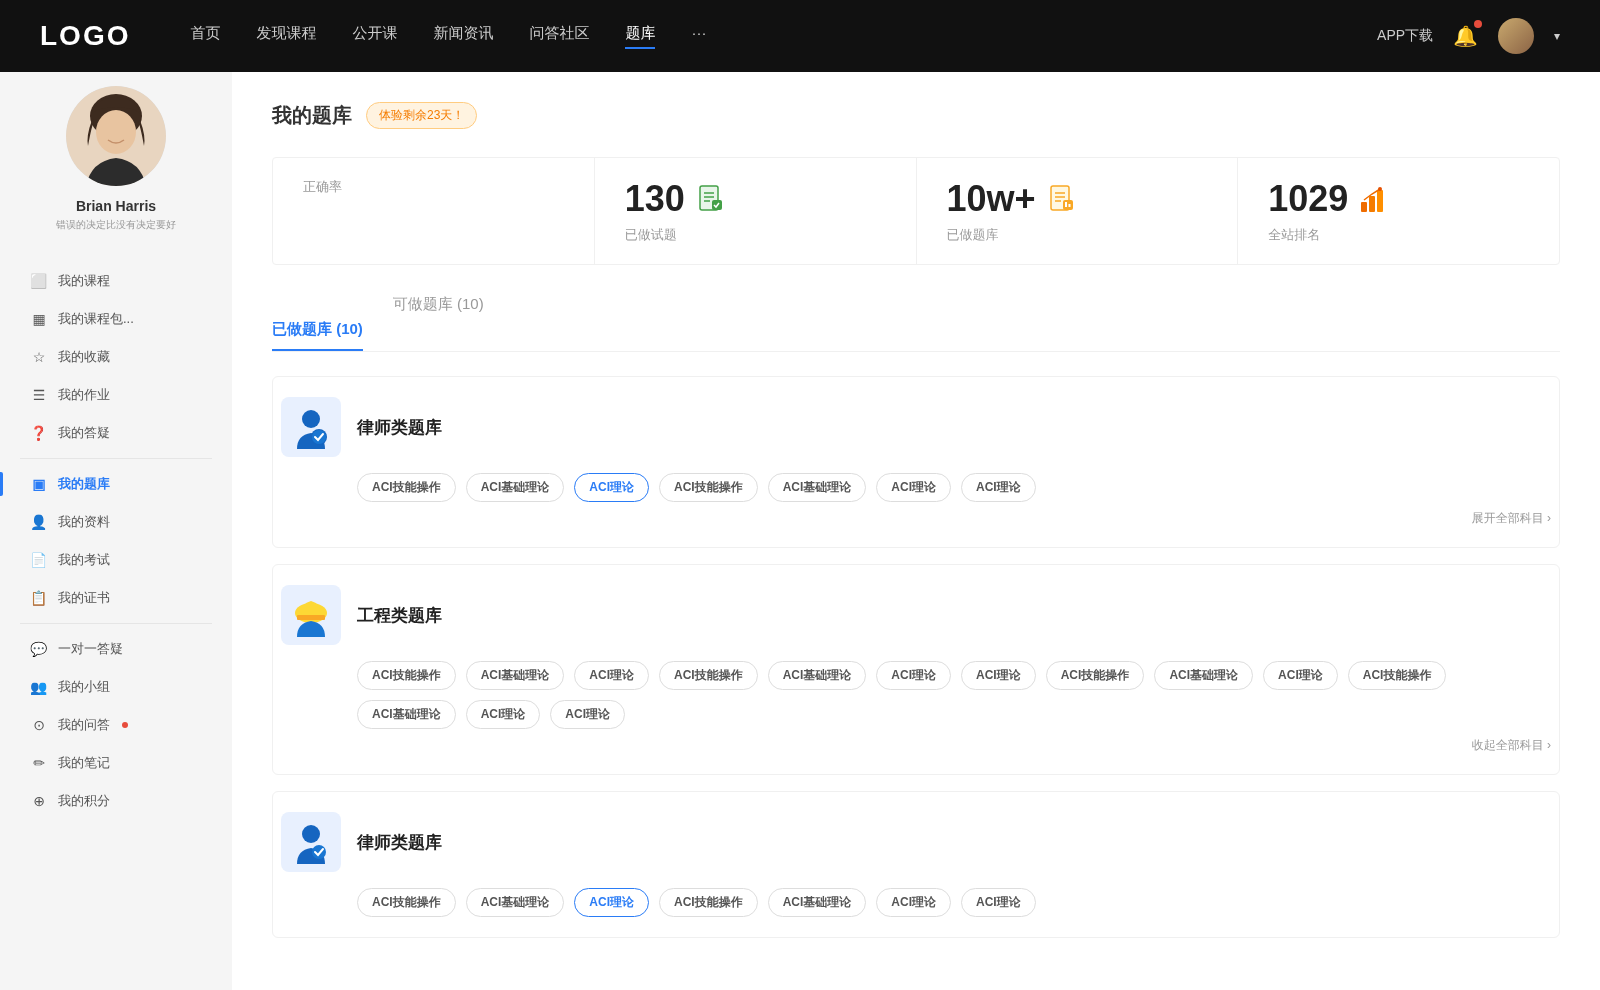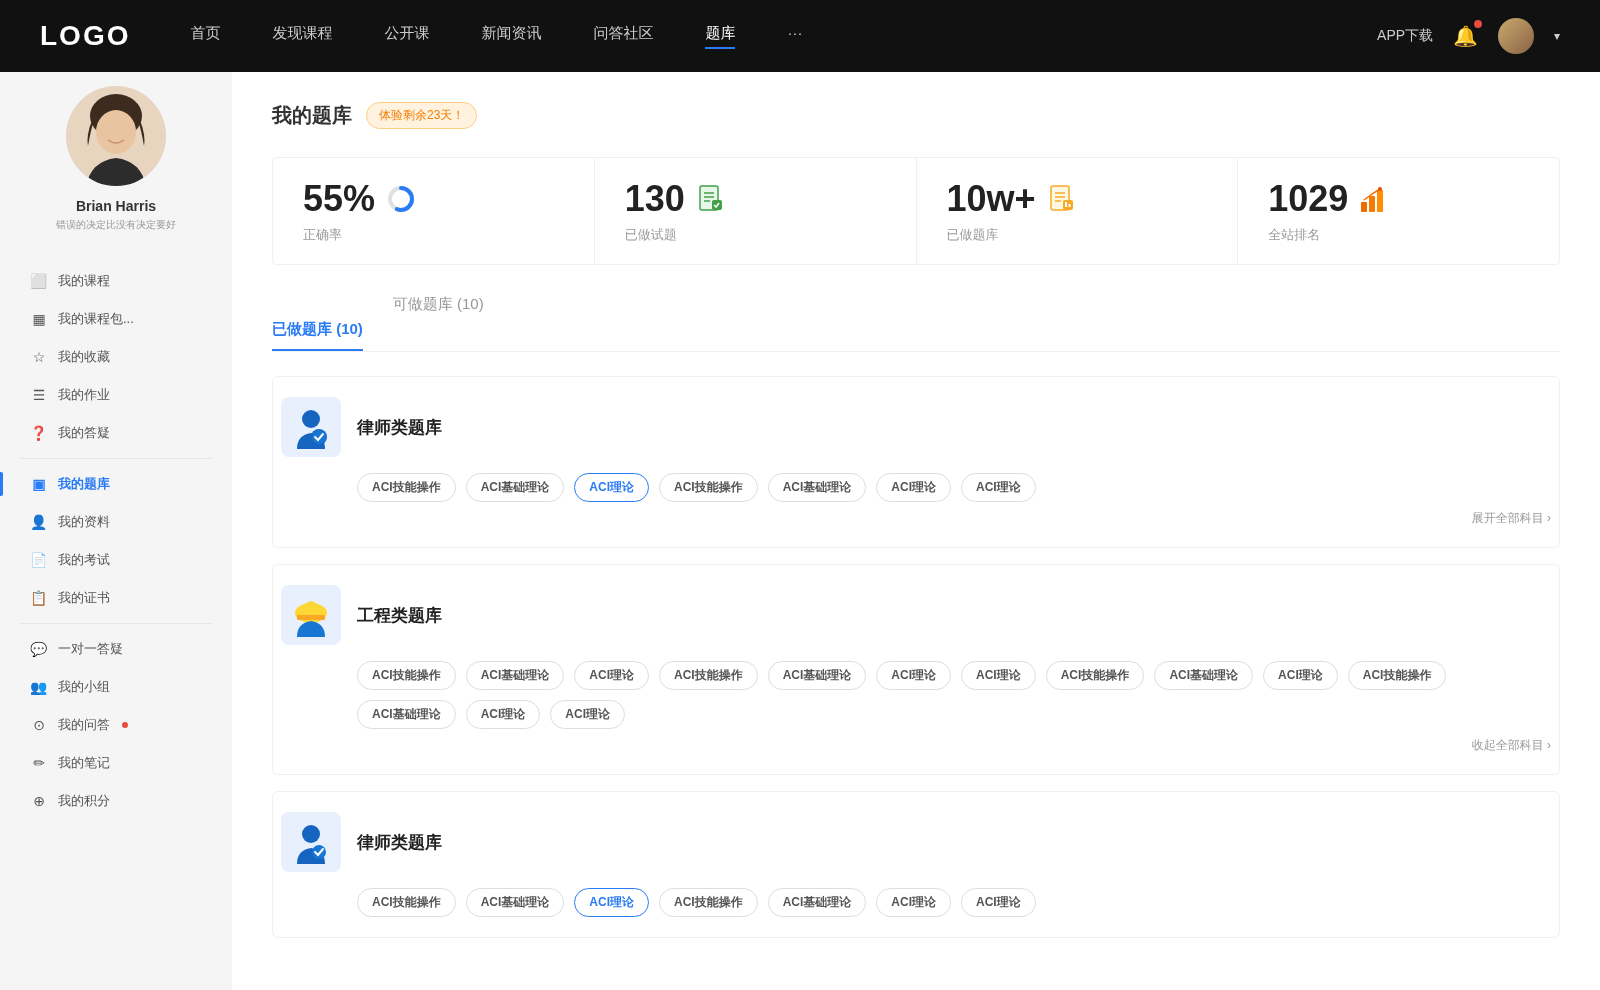--- a/index.html
+++ b/index.html
@@ -1,21 +1,21 @@
 <!DOCTYPE html>
 <html><head>
   <meta charset="utf-8">
   <style>
     * { margin: 0; padding: 0; box-sizing: border-box; }
     body { font-family: -apple-system, BlinkMacSystemFont, "PingFang SC", "Microsoft YaHei", sans-serif; background: #f5f5f5; width: 1600px; min-height: 990px; overflow-x: hidden; }
 
     
     .topnav { background: #111; height: 72px; display: flex; align-items: center; padding: 0 40px; }
     .topnav-logo { color: #fff; font-size: 28px; font-weight: bold; margin-right: 60px; letter-spacing: 2px; }
-    .topnav-links { display: flex; gap: 52px; flex: 1; }
+    .topnav-links { display: flex; gap: 36px; flex: 1; }
     .topnav-link { color: #ccc; font-size: 15px; cursor: pointer; text-decoration: none; }
     .topnav-link.active { color: #fff; border-bottom: 2px solid #2a7cf6; padding-bottom: 4px; }
     .topnav-right { display: flex; align-items: center; gap: 20px; }
     .topnav-app { color: #ccc; font-size: 14px; cursor: pointer; }
     .topnav-bell { position: relative; cursor: pointer; }
     .topnav-bell-icon { color: #ccc; font-size: 20px; }
     .bell-badge { position: absolute; top: -4px; right: -4px; background: #e74c3c; width: 8px; height: 8px; border-radius: 50%; }
     .topnav-avatar { width: 36px; height: 36px; border-radius: 50%; background: #888; overflow: hidden; cursor: pointer; }
     .topnav-avatar-img { width: 100%; height: 100%; object-fit: cover; background: linear-gradient(135deg, #c9a96e, #8b6345); }
     .topnav-chevron { color: #ccc; font-size: 12px; cursor: pointer; }
@@ -187,29 +187,20 @@
 
   <main class="content">
 
     <div class="page-header">
       <h1 class="page-title">我的题库</h1>
       <span class="trial-badge">体验剩余23天！</span>
     </div>
 
     <div class="stats-row">
       <div class="stat-card">
-        <div class="stat-top">
-          <span class="stat-value">55%</span>
-          <div class="stat-icon">
-            <svg width="30" height="30" viewBox="0 0 30 30">
-              <circle cx="15" cy="15" r="11" fill="none" stroke="#e0e0e0" stroke-width="4"></circle>
-              <circle cx="15" cy="15" r="11" fill="none" stroke="#2a7cf6" stroke-width="4" stroke-dasharray="38.6 30.6" stroke-linecap="round" transform="rotate(-90 15 15)"></circle>
-            </svg>
-          </div>
-        </div>
         <div class="stat-label">正确率</div>
       </div>
       <div class="stat-card">
         <div class="stat-top">
           <span class="stat-value">130</span>
           <div class="stat-icon">
             <svg width="30" height="30" viewBox="0 0 30 30">
               <rect x="4" y="2" width="18" height="24" rx="2" fill="#e8f5e9"></rect>
               <rect x="4" y="2" width="18" height="24" rx="2" fill="none" stroke="#43a047" stroke-width="1.5"></rect>
               <line x1="8" y1="9" x2="18" y2="9" stroke="#43a047" stroke-width="1.5"></line>

